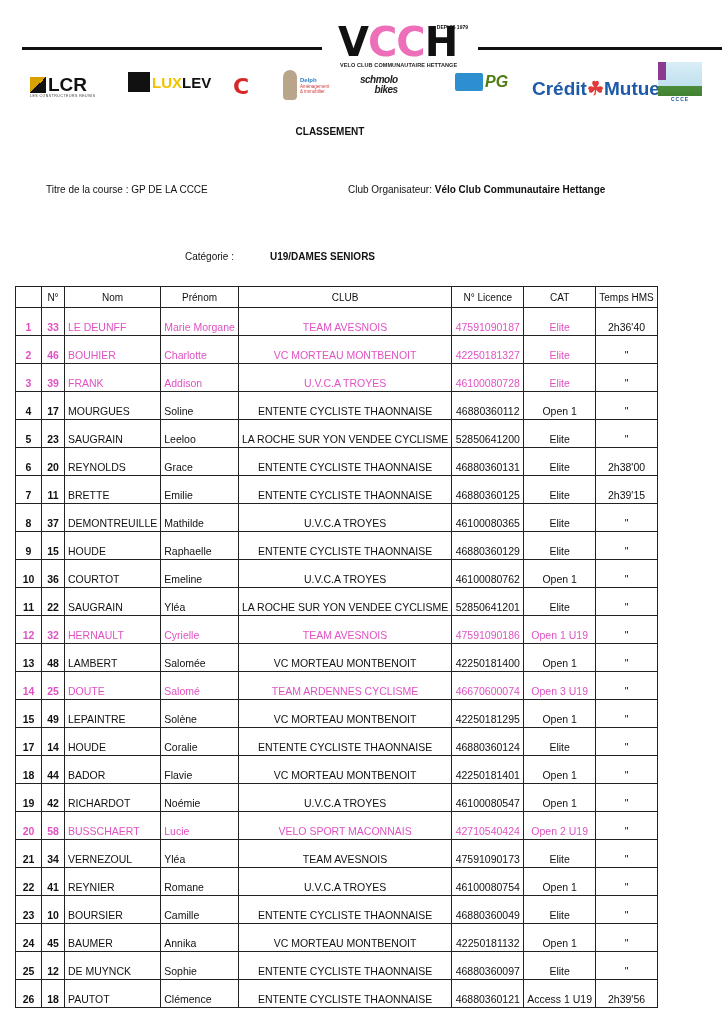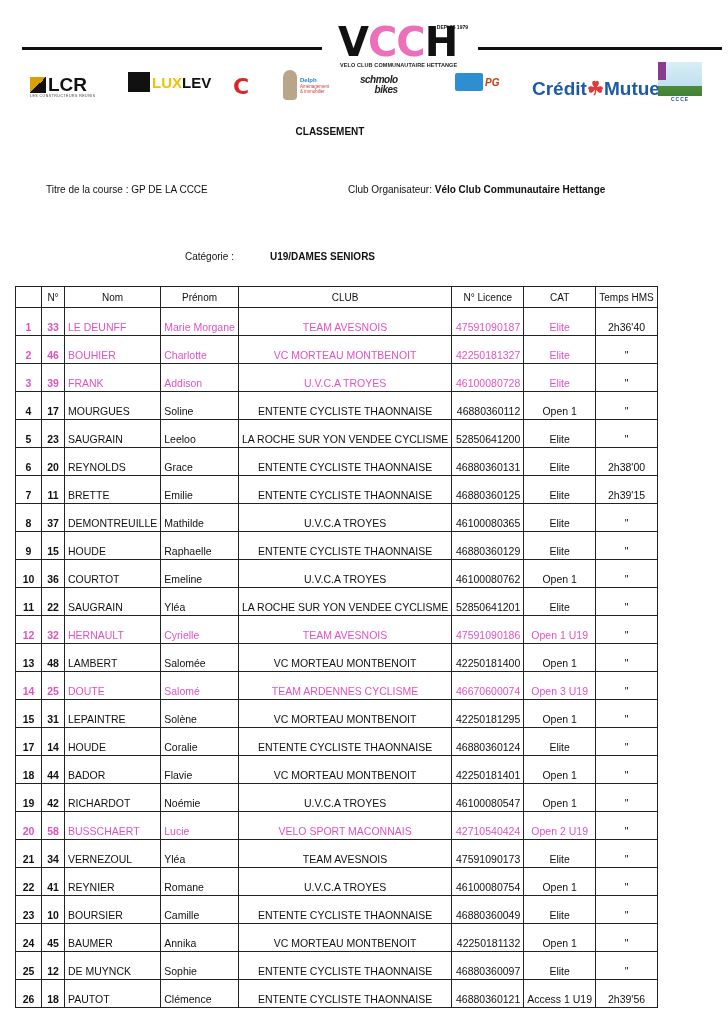--- a/index.html
+++ b/index.html
@@ -28,42 +28,42 @@
   .logo-lux .b { font-weight: bold; font-size: 15px; color: #111; }
   .logo-c { left: 233px; top: 8px; font-weight: bold; font-size: 22px; color: #d62828; font-family: "DejaVu Sans", sans-serif; }
   .logo-delph { left: 283px; top: 4px; }
   .logo-delph .owl { width: 14px; height: 30px; background: #b9a58a; border-radius: 7px 7px 4px 4px; margin-right: 3px; }
   .logo-delph .t { font-size: 6px; line-height: 7px; color: #2a7fc9; font-weight: bold; }
   .logo-delph .t2 { font-size: 4.5px; line-height: 5px; color: #d23b3b; }
   .logo-sch { left: 360px; top: 9px; flex-direction: column; align-items: flex-end; }
   .logo-sch span { font-style: italic; font-weight: bold; font-size: 10px; color: #222; letter-spacing: -0.5px; line-height: 10px; }
   .logo-pg { left: 455px; top: 7px; }
   .logo-pg .truck { width: 28px; height: 18px; background: #2e8fd0; border-radius: 2px; margin-right: 2px; }
-  .logo-pg .t { font-style: italic; font-weight: bold; font-size: 10px; color: #c2410c; }
+  .logo-pg .t { font-style: italic; font-weight: bold; font-size: 16px; color: #4d7c0f; }
   .logo-cm { left: 532px; top: 11px; font-weight: bold; font-size: 19px; color: #1d5aa8; }
   .logo-cm .sym { color: #e03a3a; }
   .logo-ccce { left: 658px; top: -4px; width: 44px; height: 40px; flex-direction: column; justify-content: flex-end; background: linear-gradient(180deg, #d9eef7 0%, #bfe0ee 60%, #4b8d3a 60%, #3c7a2c 100%); }
   .logo-ccce .bar { position: absolute; left: 0; top: 0; width: 8px; height: 18px; background: #8a3b8f; }
   .logo-ccce span { font-size: 5px; font-weight: bold; color: #1d4f8a; background: #fff; width: 100%; text-align: center; letter-spacing: 1px; }
 
   .title { position: absolute; left: 0; top: 126px; width: 660px; text-align: center; font-weight: bold; font-size: 10px; color: #111; }
   .course { position: absolute; left: 46px; top: 184px; font-size: 10px; color: #111; }
   .club-org { position: absolute; left: 348px; top: 184px; font-size: 10px; color: #111; }
   .club-org b { font-weight: bold; }
   .cat-label { position: absolute; left: 185px; top: 251px; font-size: 10px; color: #111; }
   .cat-value { position: absolute; left: 270px; top: 251px; font-size: 10px; font-weight: bold; color: #111; }
 
   
   table.results { position: absolute; left: 15px; top: 286px; border-collapse: collapse; table-layout: fixed; font-size: 10.5px; }
   table.results th, table.results td { border: 1px solid #222; padding: 0 3px; white-space: nowrap; overflow: hidden; }
   table.results th { height: 20px; font-weight: normal; text-align: center; vertical-align: middle; font-size: 10px; }
   table.results td { height: 25px; vertical-align: bottom; padding-bottom: 2px; line-height: 12px; }
   td.rank, td.bib { font-weight: bold; text-align: center; }
   td.club, td.cat, td.time { text-align: center; }
-  td.lic { text-align: right; margin-left: 30px; }
+  td.lic { text-align: center; margin-left: 30px; }
   td.time { vertical-align: middle; padding-bottom: 0; }
   tr.hl td { color: #e052c4; }
   tr.hl td.time { color: #111; }
   td .bibtop { display: block; position: relative; top: -8px; margin-bottom: -8px; }
   .c0 { width: 26px; } .c1 { width: 23px; } .c2 { width: 96px; } .c3 { width: 76px; }
   .c4 { width: 213px; } .c5 { width: 72px; } .c6 { width: 55px; } .c7 { width: 62px; }
 </style>
 </head>
 <body>
 
@@ -289,21 +289,21 @@
         <td class="nom">DOUTE</td>
         <td class="prenom">Salomé</td>
         <td class="club">TEAM ARDENNES CYCLISME</td>
         <td class="lic">46670600074</td>
         <td class="cat">Open 3 U19</td>
         <td class="time">"</td>
       </tr>
       <tr>
         <td class="rank">15</td>
         <td class="bib">
-          <span class="bibtop">31</span>
+          <span class="bibtop">49</span>
         </td>
         <td class="nom">LEPAINTRE</td>
         <td class="prenom">Solène</td>
         <td class="club">VC MORTEAU MONTBENOIT</td>
         <td class="lic">42250181295</td>
         <td class="cat">Open 1</td>
         <td class="time">"</td>
       </tr>
       <tr>
         <td class="rank">17</td>

